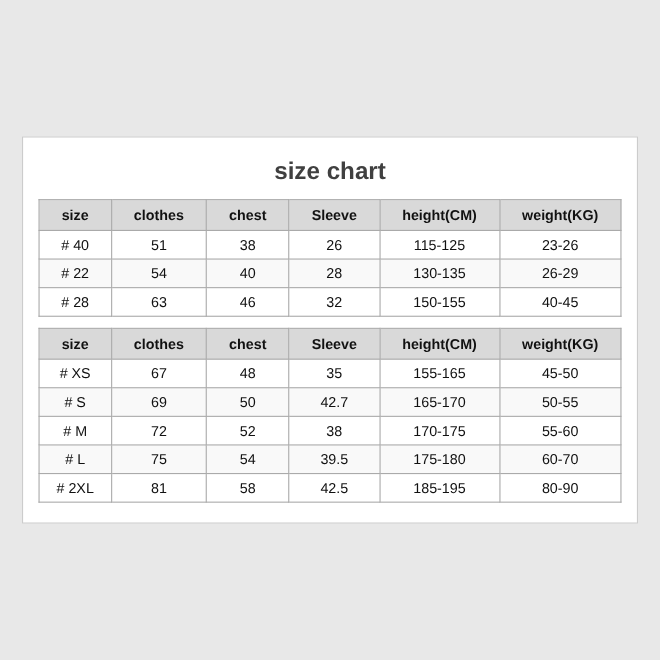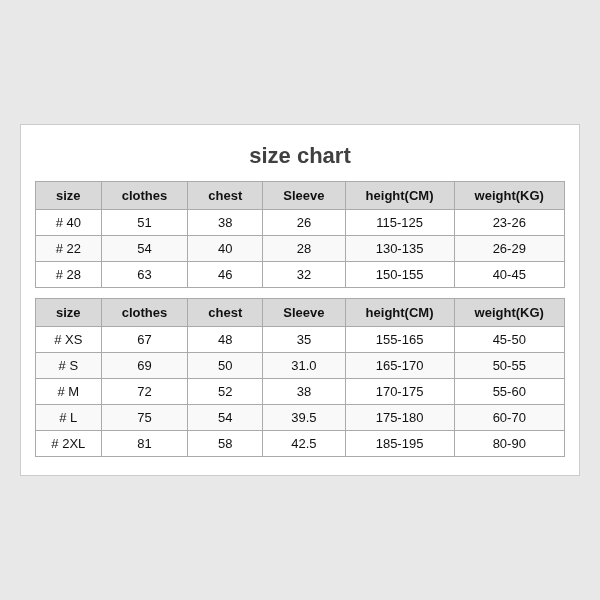--- a/index.html
+++ b/index.html
@@ -130,21 +130,21 @@
           <td>67</td>
           <td>48</td>
           <td>35</td>
           <td>155-165</td>
           <td>45-50</td>
         </tr>
         <tr>
           <td># S</td>
           <td>69</td>
           <td>50</td>
-          <td>31.0</td>
+          <td>42.7</td>
           <td>165-170</td>
           <td>50-55</td>
         </tr>
         <tr>
           <td># M</td>
           <td>72</td>
           <td>52</td>
           <td>38</td>
           <td>170-175</td>
           <td>55-60</td>

